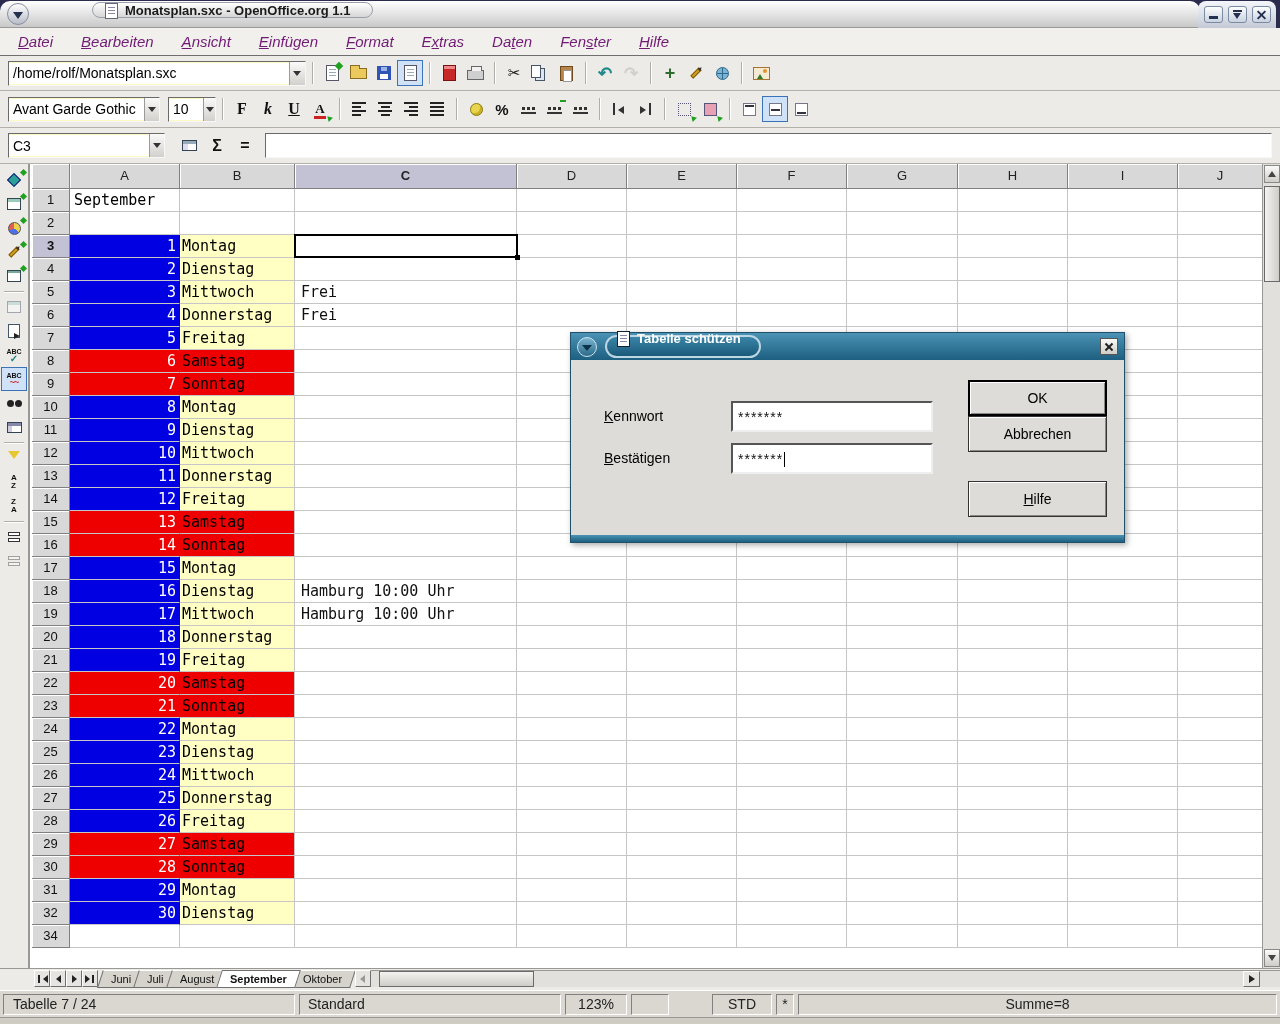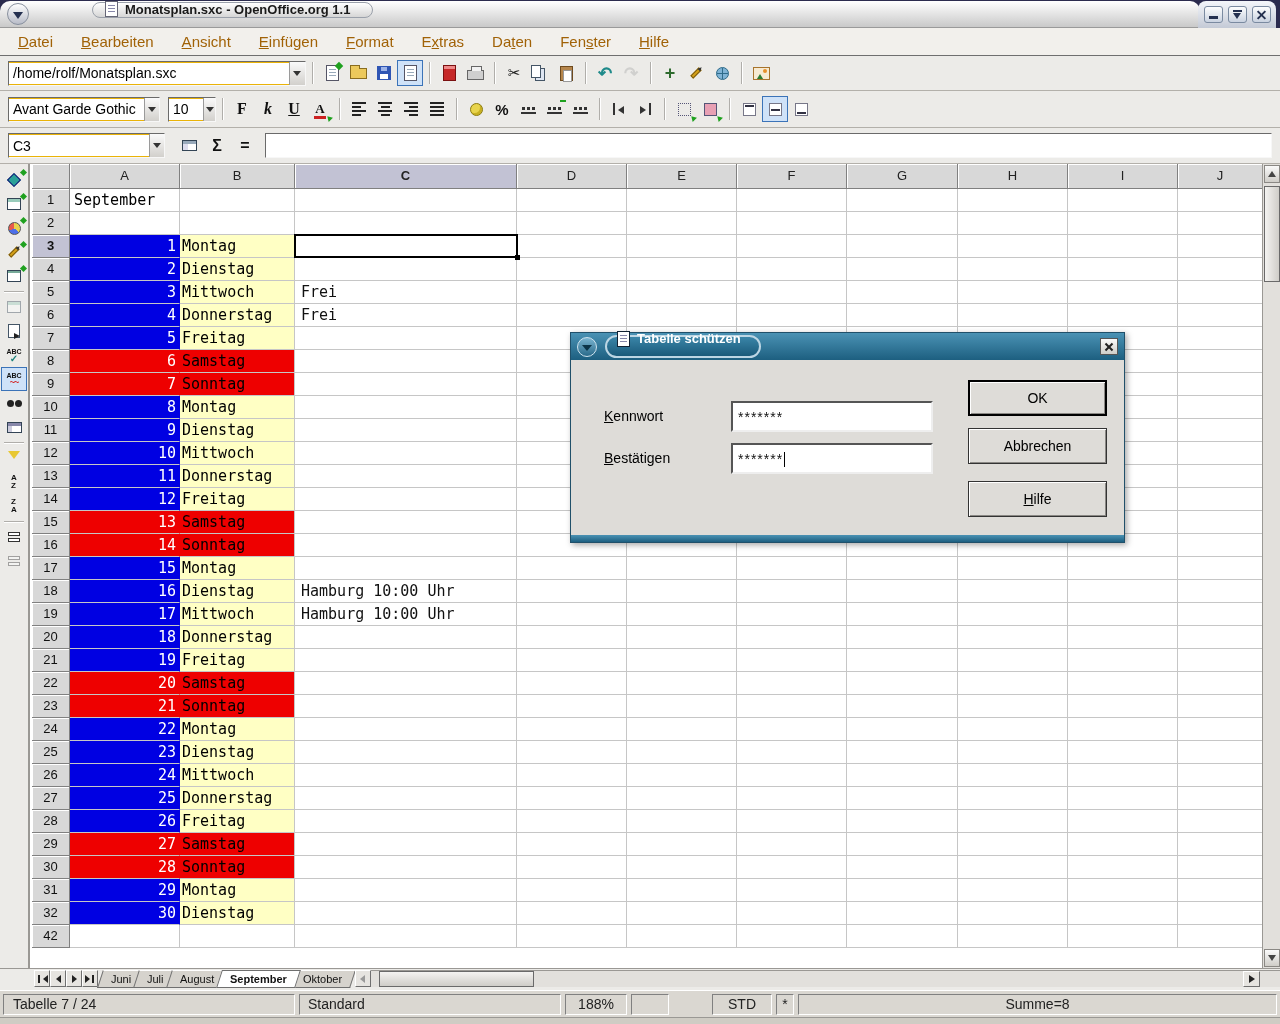--- a/index.html
+++ b/index.html
@@ -12,35 +12,35 @@
 #tb-surface{position:absolute;top:1px;left:0;width:1200px;height:27px;border-radius:10px 10px 0 0;background:linear-gradient(#ffffff,#c9c9c9);border-bottom:1px solid #9a9a9a;}
 #tb-btnpanel{position:absolute;top:1px;right:4px;width:78px;height:27px;border-radius:8px 8px 0 0;background:linear-gradient(#f4f6fa,#c4cad6);display:flex;align-items:center;justify-content:center;gap:5px;}
 .winbtn{width:19px;height:17px;background:linear-gradient(#fdfdfd,#c9d2e0);border:1px solid #7a8aa0;border-radius:3px;position:relative;}
 .winbtn .bar{position:absolute;left:4px;right:4px;bottom:3px;height:3px;background:#243050;}
 .winbtn .tri{position:absolute;left:4px;top:6px;border:4px solid transparent;border-top:6px solid #243050;}
 .winbtn .topline{position:absolute;left:4px;right:4px;top:3px;height:2px;background:#243050;}
 .winbtn .x1,.winbtn .x2{position:absolute;left:3px;top:7px;width:11px;height:2px;background:#243050;}
 .winbtn .x1{transform:rotate(45deg);} .winbtn .x2{transform:rotate(-45deg);}
 #tb-menu-btn{position:absolute;top:3px;left:7px;width:22px;height:22px;border-radius:50%;background:linear-gradient(#ffffff,#b8bcc8);border:1px solid #88909e;}
 #tb-menu-btn .tri{position:absolute;left:5px;top:8px;border:5px solid transparent;border-top:7px solid #243050;}
-#tb-pill{position:absolute;top:2px;left:92px;height:16px;padding:12px 22px 0 12px;border-radius:12px;background:linear-gradient(#ffffff,#d6d6d6);border:1px solid #9aa0aa;display:flex;align-items:flex-end;gap:7px;}
+#tb-pill{position:absolute;top:2px;left:92px;height:16px;padding:0 22px 0 12px;border-radius:12px;background:linear-gradient(#ffffff,#d6d6d6);border:1px solid #9aa0aa;display:flex;align-items:flex-start;gap:7px;}
 #tb-title{font-weight:bold;font-size:13px;color:#1a1a1a;white-space:nowrap;}
 .docicon{width:13px;height:16px;background:#fff;border:1px solid #667;position:relative;}
 .docicon::before{content:"";position:absolute;left:2px;top:3px;width:7px;height:1px;background:#88a;box-shadow:0 3px 0 #88a,0 6px 0 #88a;}
 
 
 #menubar{position:absolute;top:28px;left:0;width:1280px;height:28px;background:#f2f0ec;border-bottom:1px solid #6f6f6f;display:flex;align-items:center;padding-left:4px;}
-.menu-item{padding:18px 14px;font-size:15px;color:#a16207;}
+.menu-item{padding:18px 14px;font-size:15px;color:#701a75;font-style:italic;}
 
 
 .toolbar{position:absolute;left:0;width:1280px;background:#ecebe8;border-bottom:1px solid #b3b0aa;display:flex;align-items:center;}
 #ftoolbar{top:56px;height:35px;padding-left:8px;}
 #otoolbar{top:91px;height:37px;padding-left:8px;}
 #fbar{top:128px;height:36px;padding-left:8px;background:#ecebe8;}
-.combo{display:flex;align-items:center;height:25px;background:#eab308;border:1px solid;border-color:#6a6a6a #f7f7f7 #f7f7f7 #6a6a6a;}
+.combo{display:flex;align-items:center;height:25px;background:#fef9c3;border:1px solid;border-color:#6a6a6a #f7f7f7 #f7f7f7 #6a6a6a;}
 .combo input{border:none;outline:none;height:21px;font-size:14px;font-family:"Liberation Sans",sans-serif;padding:0 4px;background:#fff;width:100%;}
 .combo-btn{width:17px;height:23px;background:linear-gradient(#fafafa,#d2d0cc);border-left:1px solid #9a9a9a;display:flex;align-items:center;justify-content:center;}
 .combo-btn i{border:4px solid transparent;border-top:5px solid #333;margin-top:4px;}
 .tsep{width:1px;height:22px;background:#b0aeaa;box-shadow:1px 0 0 #fff;margin:0 6px;}
 .tbtn{min-width:26px;height:26px;display:flex;align-items:center;justify-content:center;position:relative;border:1px solid transparent;}
 .tbtn.active{border:1px solid #3b73b8;background:#cfe2f8;}
 .tbtn.disabled{opacity:.45;}
 
 .ic-doc{width:13px;height:16px;background:#fff;border:1px solid #556;position:relative;}
 .ic-doc.green::after{content:"";position:absolute;top:-3px;right:-4px;width:6px;height:6px;background:#1fa11f;transform:rotate(45deg);}
@@ -901,21 +901,21 @@
           <div class="cell w-C cc"></div>
           <div class="cell w-D"></div>
           <div class="cell w-E"></div>
           <div class="cell w-F"></div>
           <div class="cell w-G"></div>
           <div class="cell w-H"></div>
           <div class="cell w-I"></div>
           <div class="cell w-J"></div>
         </div>
         <div class="grow">
-          <div class="rowh">42</div>
+          <div class="rowh">34</div>
           <div class="cell w-A ca-plain"></div>
           <div class="cell w-B cb-plain"></div>
           <div class="cell w-C cc"></div>
           <div class="cell w-D"></div>
           <div class="cell w-E"></div>
           <div class="cell w-F"></div>
           <div class="cell w-G"></div>
           <div class="cell w-H"></div>
           <div class="cell w-I"></div>
           <div class="cell w-J"></div>
@@ -977,21 +977,21 @@
     <div id="hs-thumb"></div>
     <div id="hs-right">
         <i></i>
       </div>
   </div>
 </div>
 
 <div id="statusbar">
   <div class="seg" style="width:292px;padding-left:9px;">Tabelle 7 / 24</div>
   <div class="seg" style="width:262px;">Standard</div>
-  <div class="seg center" style="width:62px;">188%</div>
+  <div class="seg center" style="width:62px;">123%</div>
   <div class="seg" style="width:38px;"></div>
   <div class="seg center" style="width:60px;margin-left:39px;">STD</div>
   <div class="seg center" style="width:18px;">*</div>
   <div class="seg center" style="flex:1;">Summe=8</div>
 </div>
 <div id="winbottom"></div>
 
 <div id="dialog">
   <div id="dlg-tb">
     <div id="dlg-shade">
@@ -1004,16 +1004,16 @@
     <div id="dlg-close">
         <span class="x1"></span>
         <span class="x2"></span>
       </div>
   </div>
   <div class="dlg-label" style="top:75px;"><u>K</u>ennwort</div>
   <div class="dlg-input" style="top:68px;"><span>*******</span></div>
   <div class="dlg-label" style="top:117px;"><u>B</u>estätigen</div>
   <div class="dlg-input" style="top:110px;"><span>*******</span><span class="caret"></span></div>
   <div class="dlg-btn default" style="top:47px;">OK</div>
-  <div class="dlg-btn" style="top:95px;">Abbrechen</div>
+  <div class="dlg-btn" style="top:83px;">Abbrechen</div>
   <div class="dlg-btn" style="top:148px;"><u>H</u>ilfe</div>
   <div id="dlg-bottom"></div>
 </div>
 
 </body></html>

